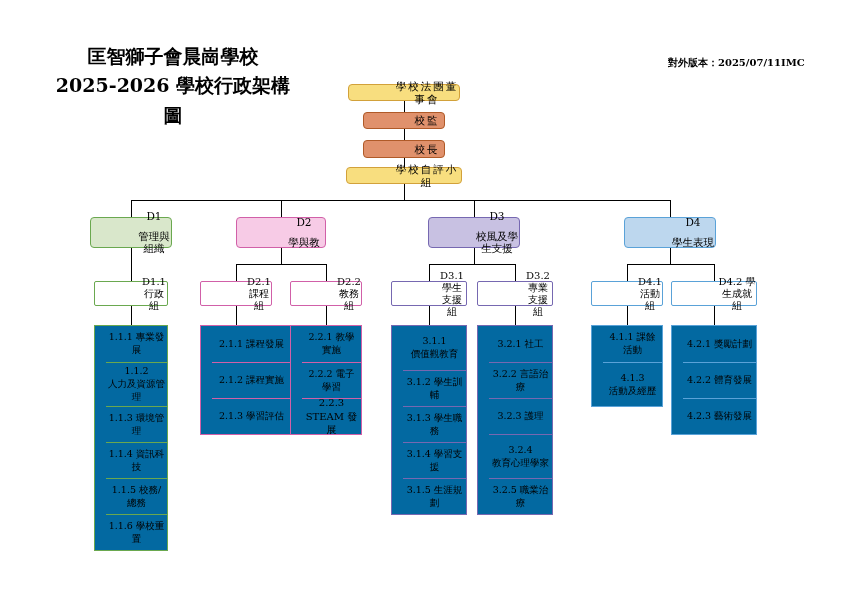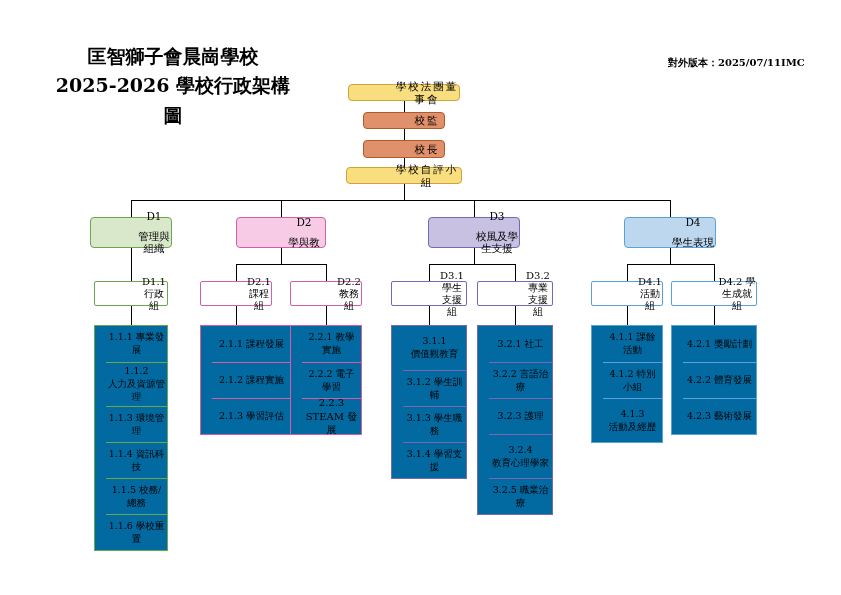--- a/index.html
+++ b/index.html
@@ -169,34 +169,34 @@
     <div class="cell h1">2.2.2 電子學習</div>
     <div class="cell h1 fs85">2.2.3 STEAM 發展</div>
   </div>
 
   <div class="stack" style="left: 391px; top: 325px; width: 76px; --bc: #7668B1; --fill: #C8C1E2;">
     <div class="cell h2">3.1.1
 價值觀教育</div>
     <div class="cell h1">3.1.2 學生訓輔</div>
     <div class="cell h1">3.1.3 學生職務</div>
     <div class="cell h1">3.1.4 學習支援</div>
+    <div class="cell h1">3.1.5 生涯規劃</div>
   </div>
 
   <div class="stack" style="left: 477px; top: 325px; width: 76px; --bc: #7668B1; --fill: #C8C1E2;">
     <div class="cell h1">3.2.1 社工</div>
     <div class="cell h1">3.2.2 言語治療</div>
     <div class="cell h1">3.2.3 護理</div>
     <div class="cell h2">3.2.4
 教育心理學家</div>
     <div class="cell h1">3.2.5 職業治療</div>
   </div>
 
   <div class="stack" style="left: 591px; top: 325px; width: 72px; --bc: #5AA2D8; --fill: #BDD7EE;">
     <div class="cell h1">4.1.1 課餘活動</div>
-    <div class="cell h1">4.1.2 特別小組</div>
     <div class="cell h2">4.1.3
 活動及經歷</div>
   </div>
 
   <div class="stack" style="left: 671px; top: 325px; width: 86px; --bc: #5AA2D8; --fill: #BDD7EE;">
     <div class="cell h1">4.2.1 獎勵計劃</div>
     <div class="cell h1">4.2.2 體育發展</div>
     <div class="cell h1">4.2.3 藝術發展</div>
   </div>
 

